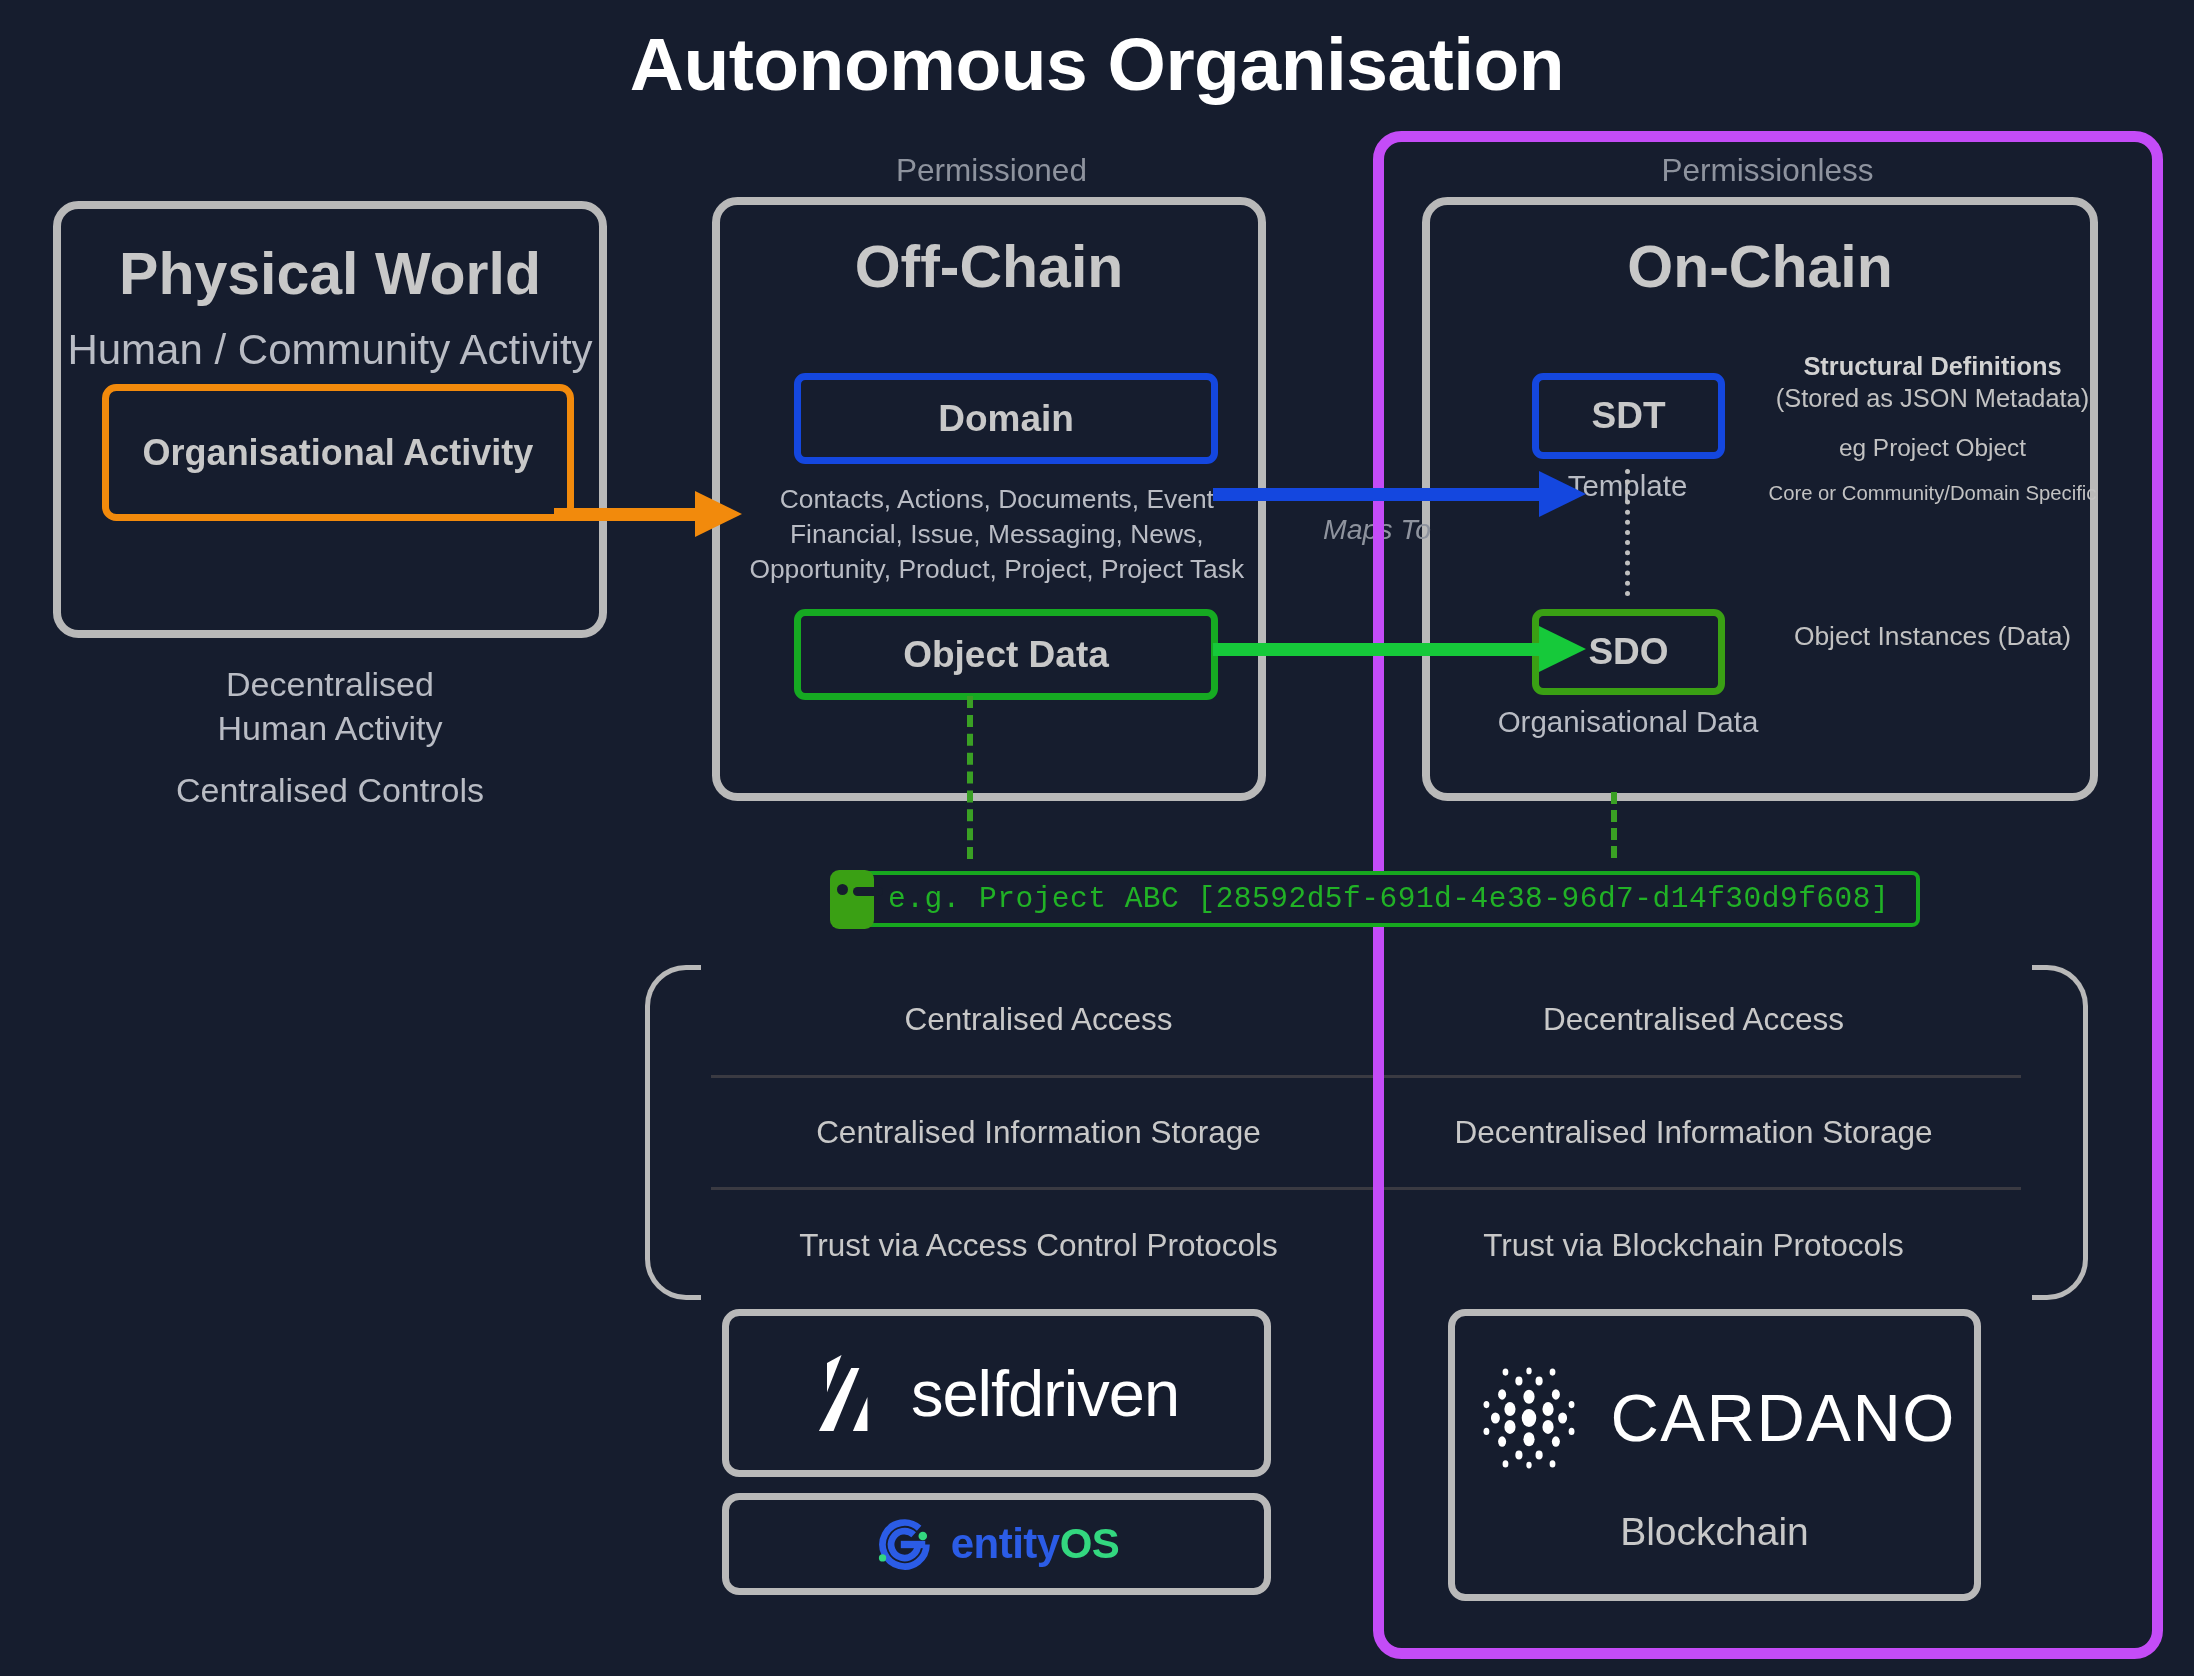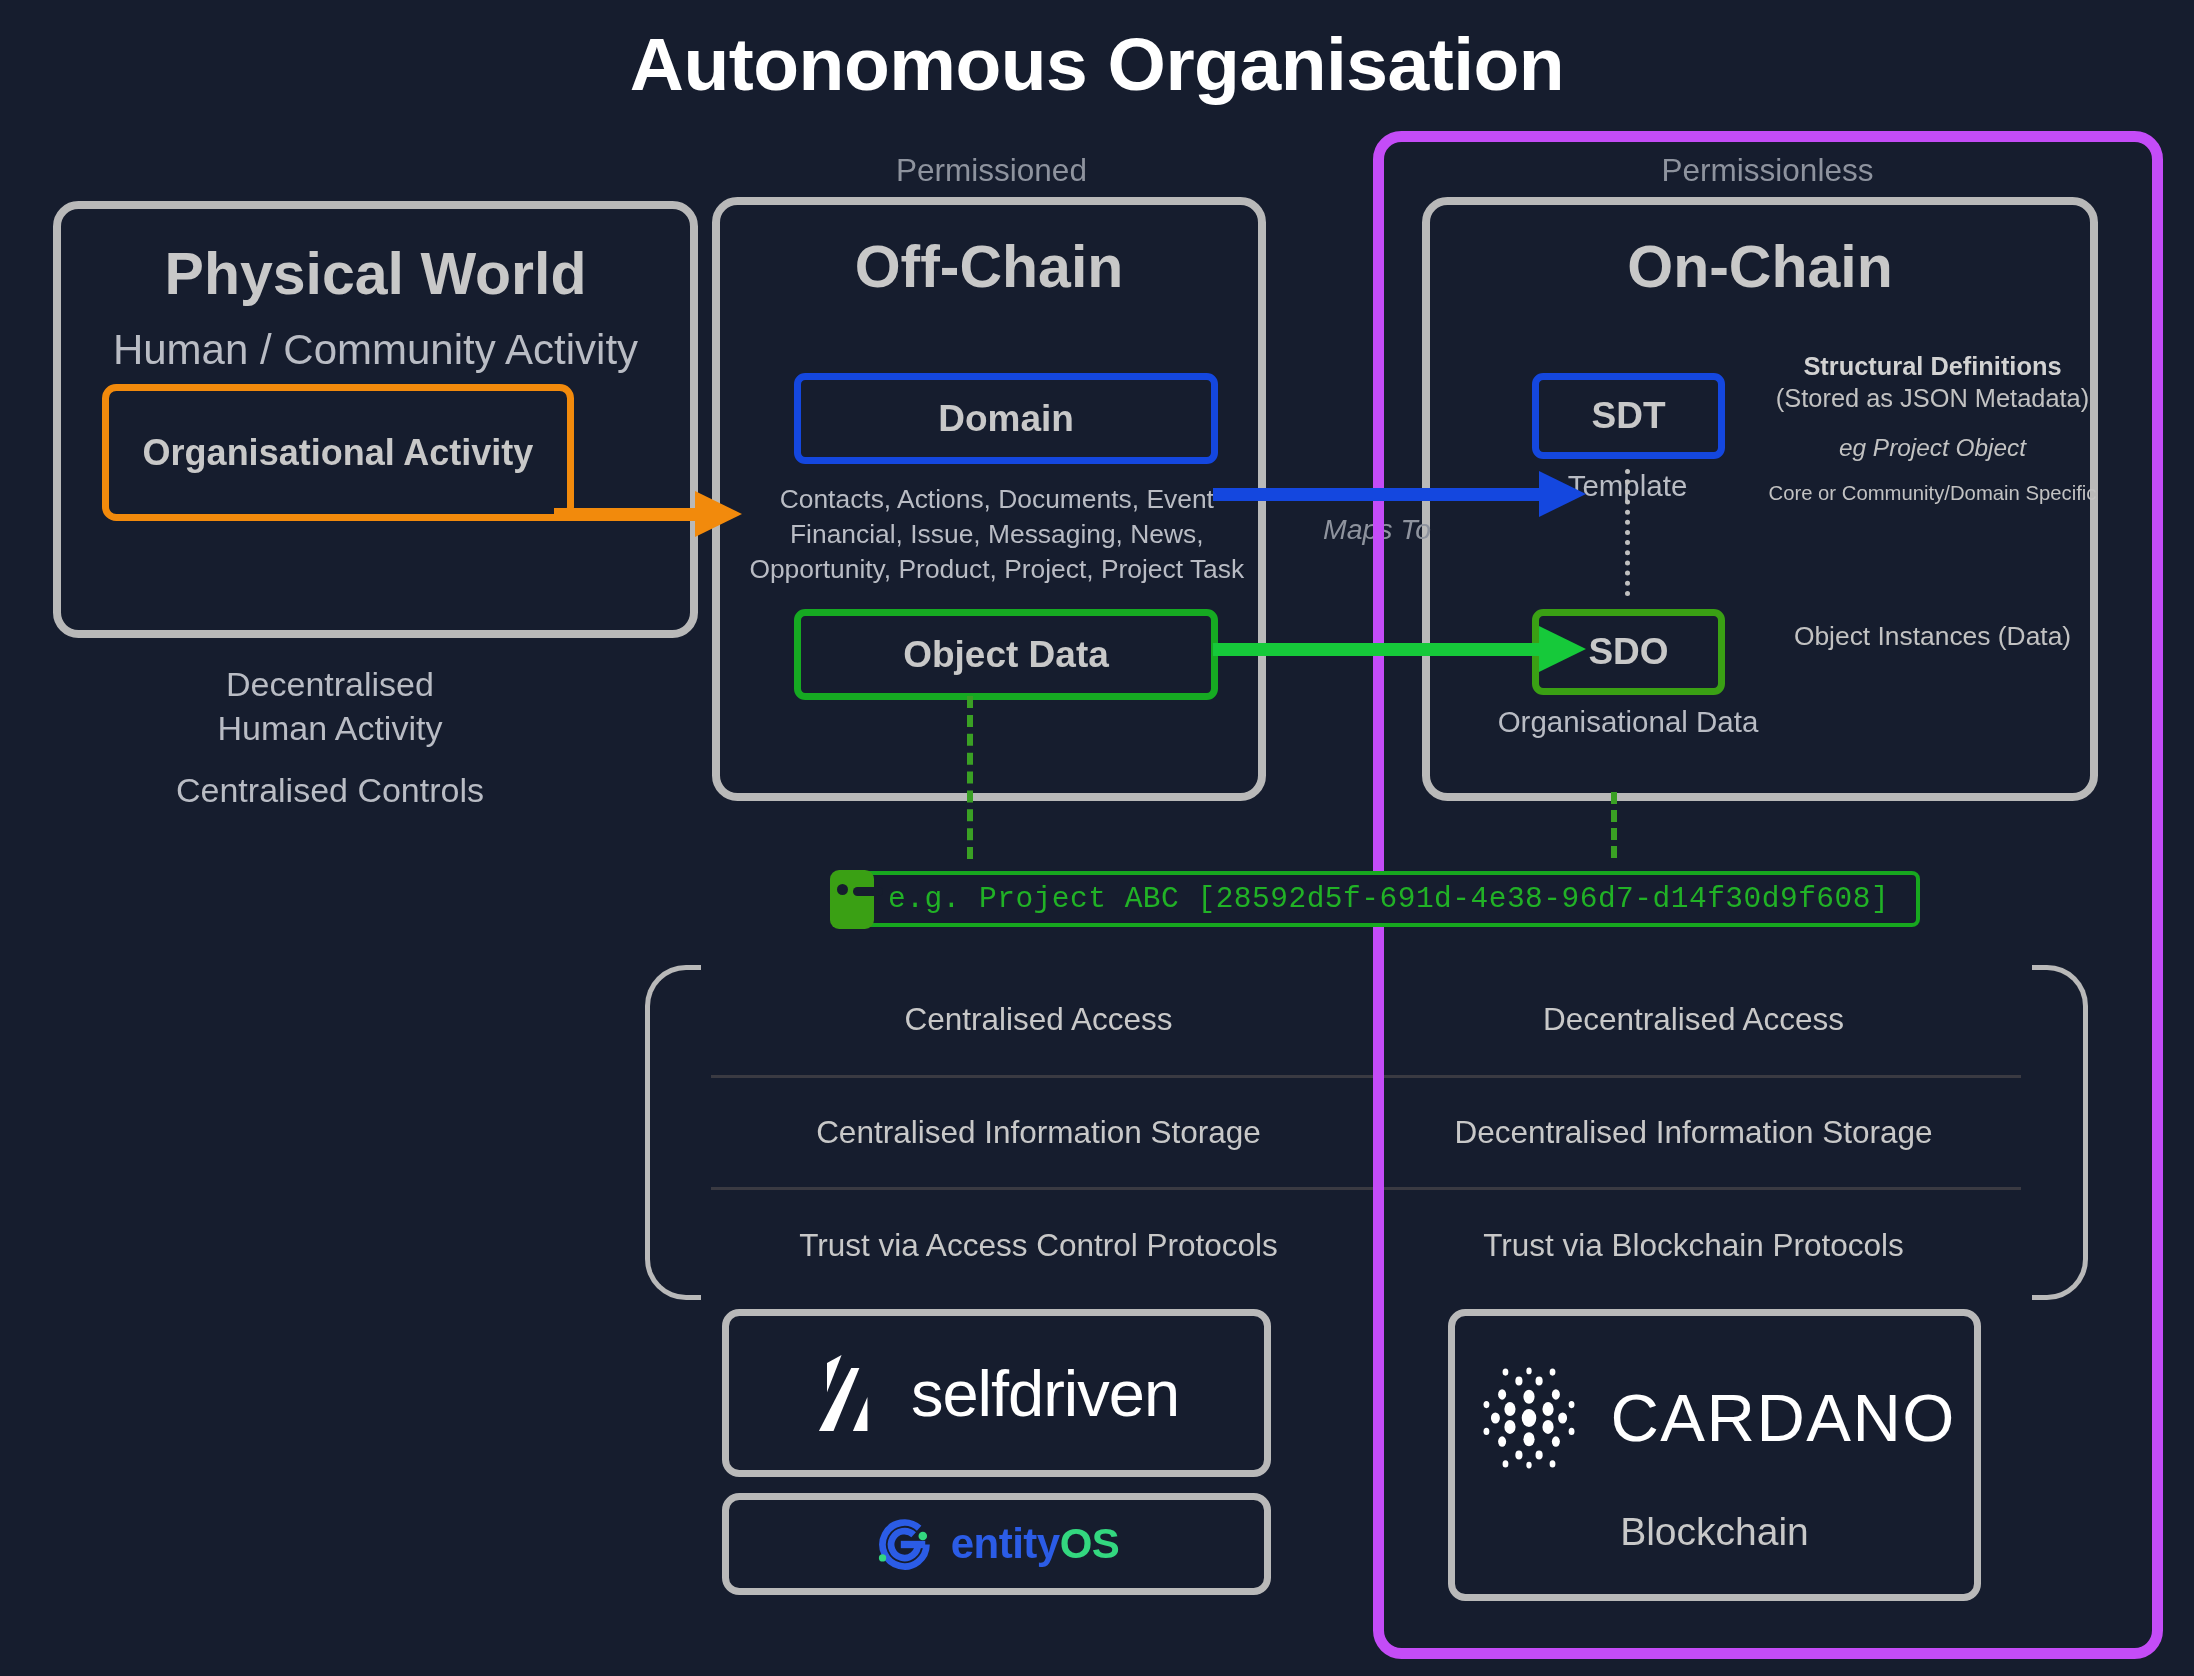--- a/index.html
+++ b/index.html
@@ -30,21 +30,21 @@
     font-size:31.5px; color:#8e939e; text-align:center;
   }
   #cap-permissioned  { left:712px; top:152px; width:559px; }
   #cap-permissionless{ left:1402px; top:152px; width:731px; }
 
   
   .panel {
     border:8.1px solid #b9b9b9; border-radius:25.4px;
     background:#161d2e;
   }
-  #panel-physical { left:53px;  top:201px;  width:645px; height:437px; }
+  #panel-physical { left:53px;  top:201px;  width:554px; height:437px; }
   #panel-offchain { left:712px; top:197px;  width:554px; height:604px; }
   #panel-onchain  { left:1422px; top:197px;  width:676px; height:604px; }
 
   .panel-title {
     position:absolute; left:0; width:100%; text-align:center;
     font-size:59px; font-weight:bold; color:#c8c8c8;
   }
   #t-physical { top:30.5px; }
   #t-offchain { top:28px; }
   #t-onchain  { top:28px; }
@@ -99,21 +99,21 @@
     position:absolute; text-align:center; font-size:29.5px; color:#b9bcc4;
   }
   #lbl-template { left:91px; top:264px; width:213px; }
   #lbl-orgdata  { left:61px; top:500px; width:274px; }
 
   #sd-block {
     left:335px; top:147px; width:335px; text-align:center;
   }
   #sd-title { font-size:25.4px; font-weight:bold; color:#d2d2d2; }
   #sd-sub   { font-size:25.4px; color:#c2c2c2; margin-top:3px; }
-  #sd-eg    { font-size:24.4px; font-style:italic; color:#c2c2c2; margin-top:21.3px; }
+  #sd-eg    { font-size:24.4px; color:#c2c2c2; margin-top:21.3px; }
   #sd-core  { font-size:20.3px; color:#c2c2c2; margin-top:19.3px; }
   #obj-inst {
     left:335px; top:416px; width:335px; text-align:center;
     font-size:26.4px; color:#c2c2c2;
   }
 
   
   #dot-sdt-sdo {
     left:195px; top:264px; width:0; height:127px;
     border-left:5.6px dotted #c0c0c0;

